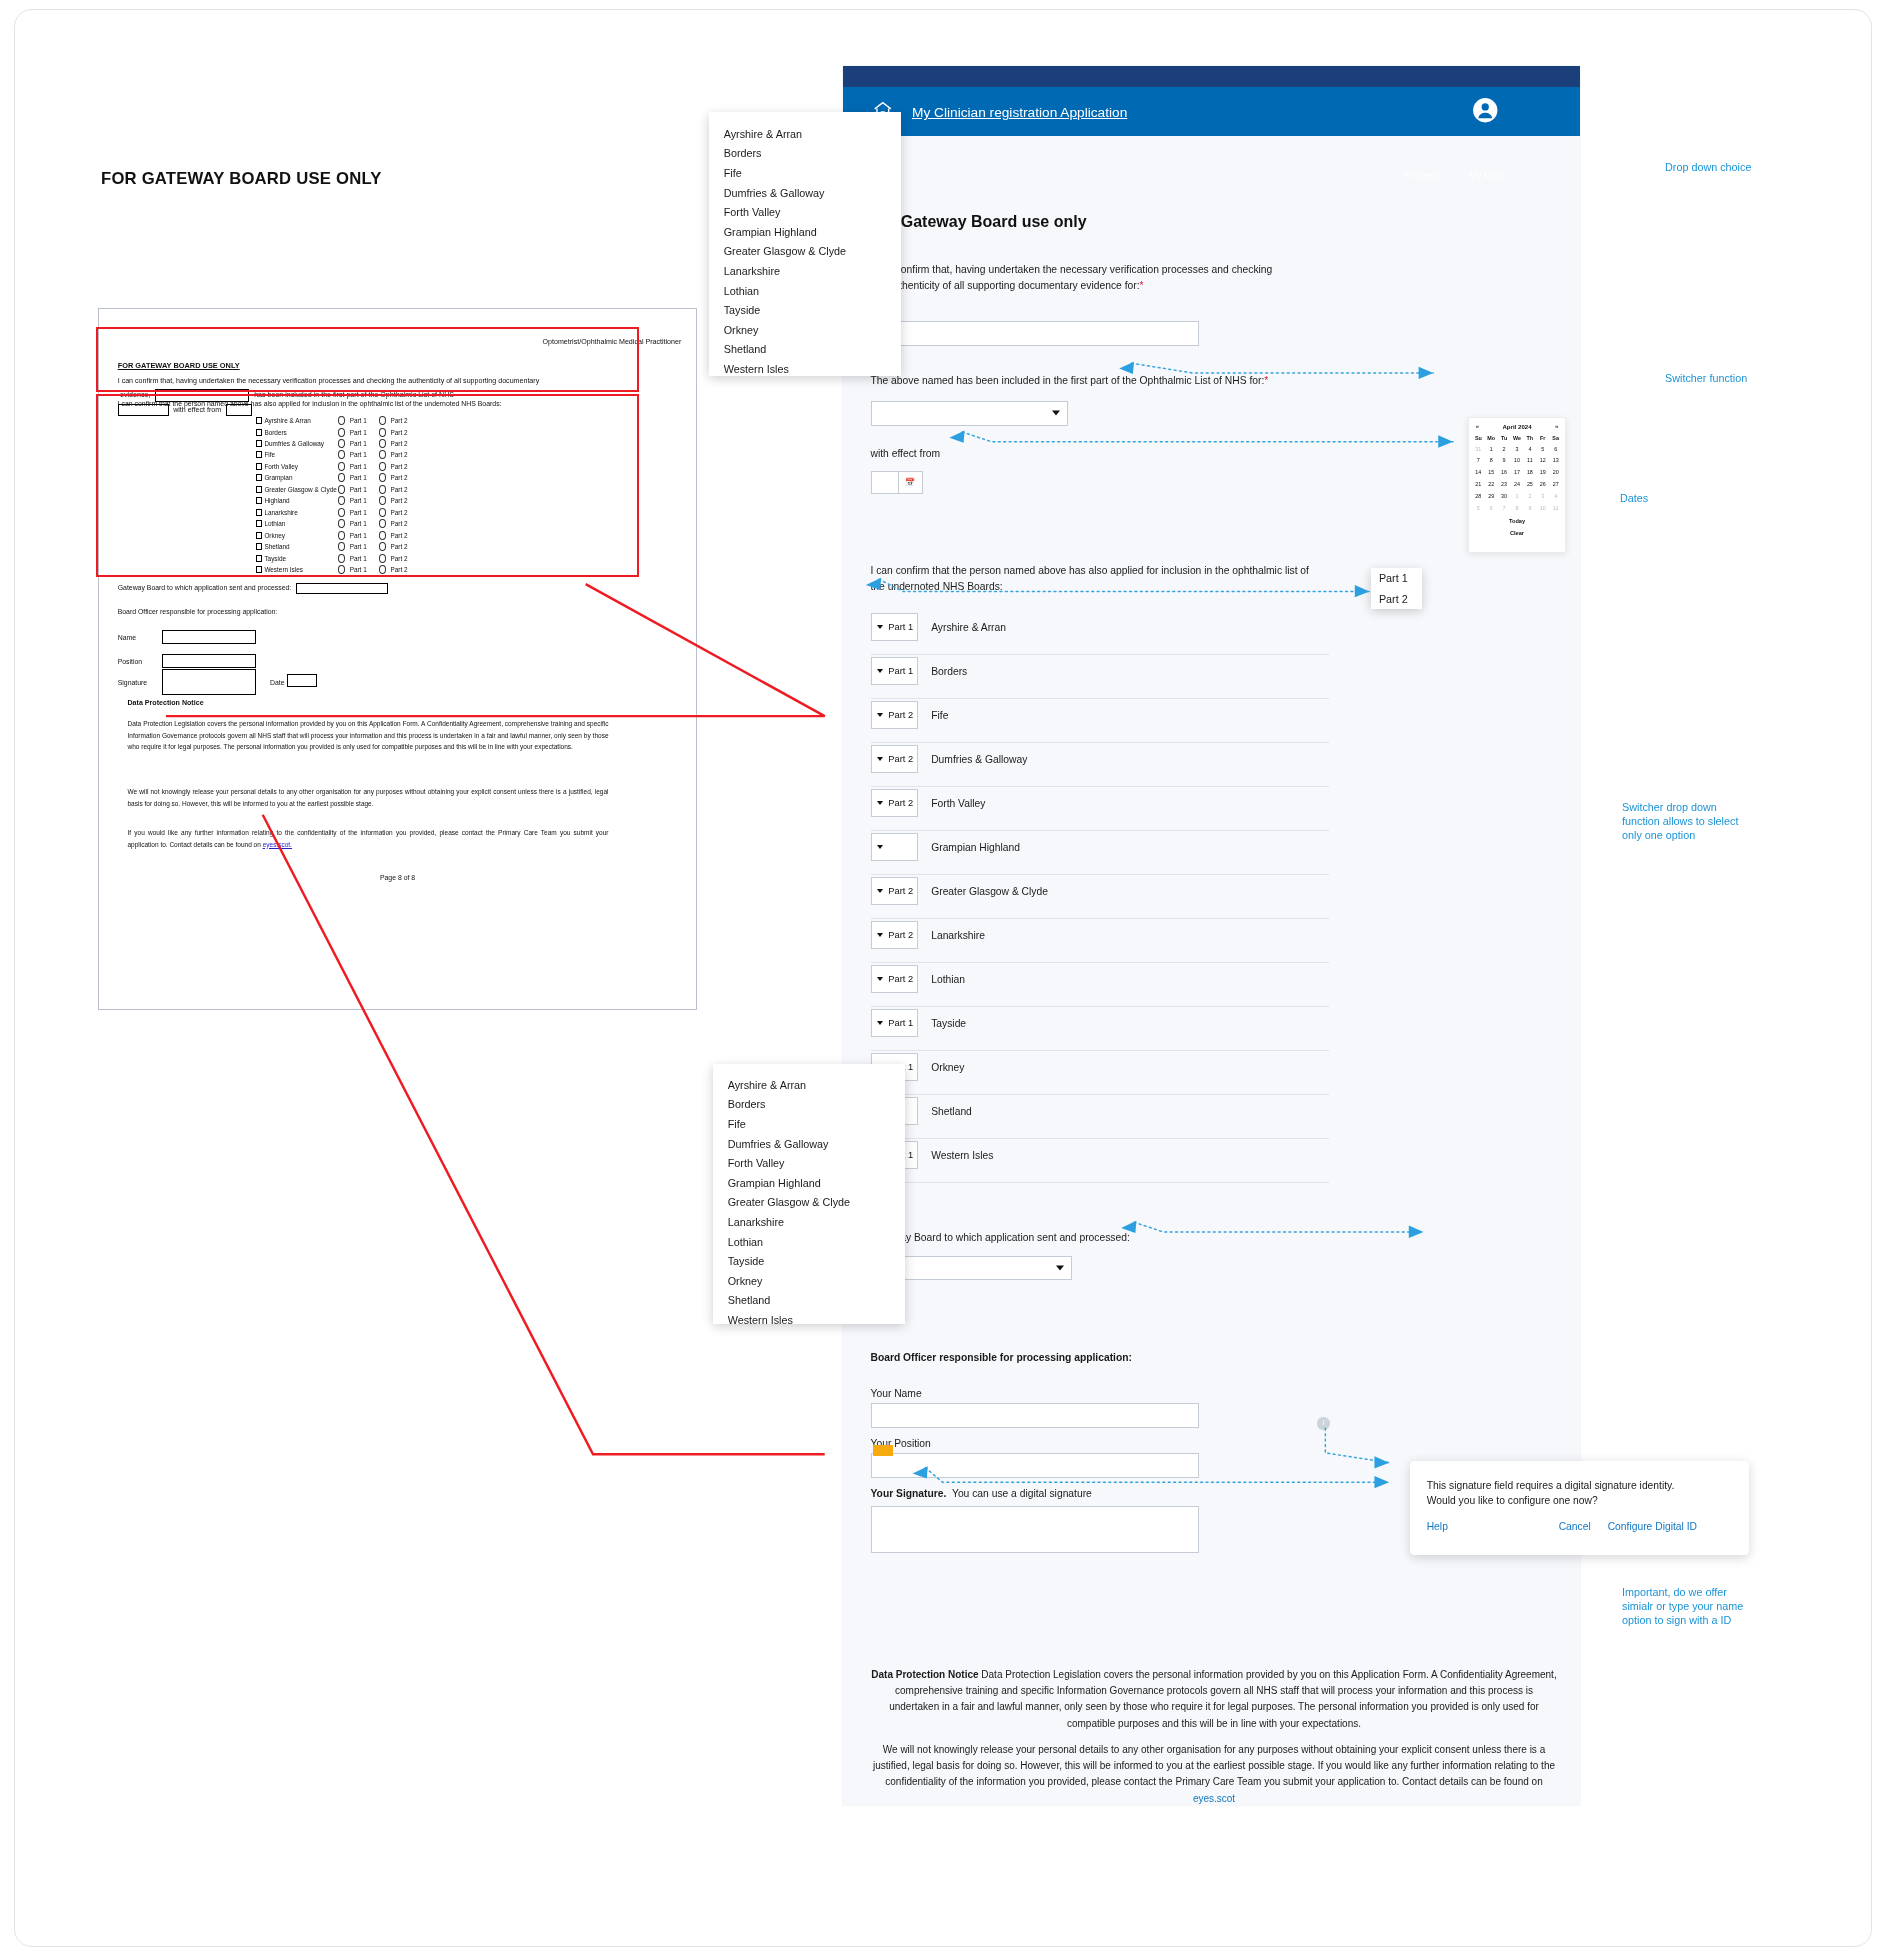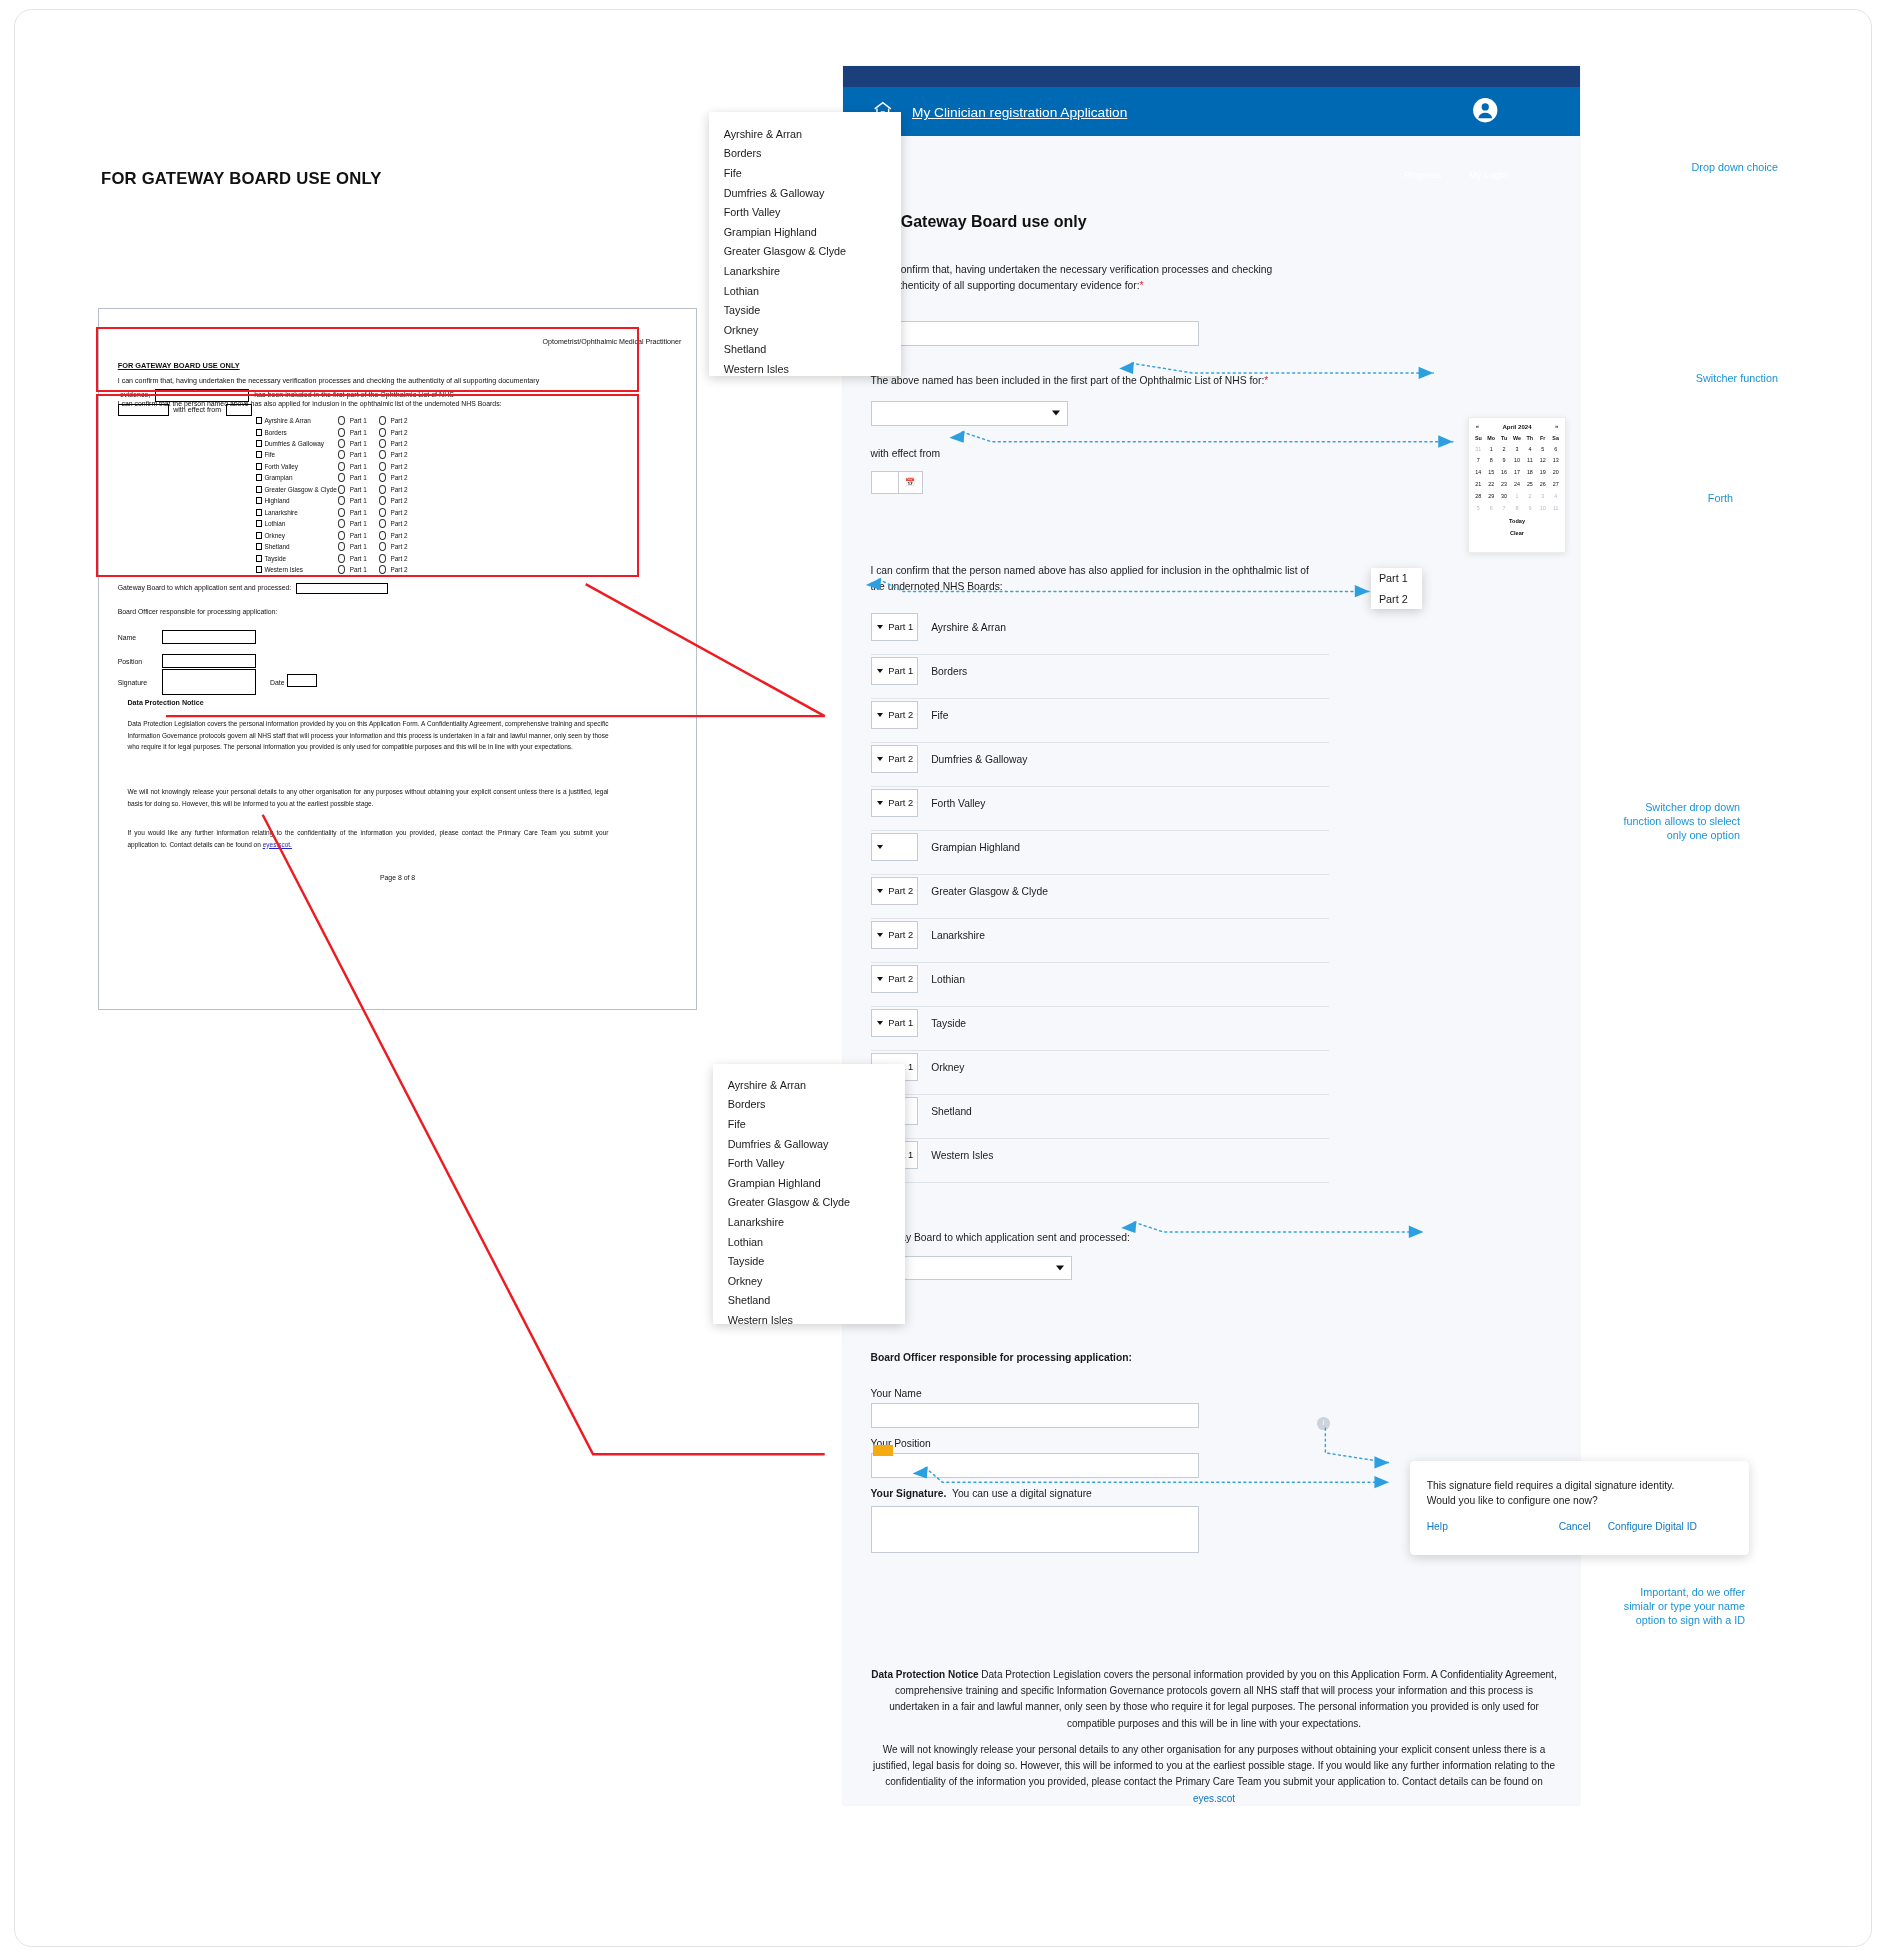--- a/index.html
+++ b/index.html
@@ -197,21 +197,21 @@
 
   .info-dot {
     position: absolute; left: 1317px; top: 1417px;
     width: 12.8px; height: 12.8px; border-radius: 50%;
     background: #cdd3da; color: #fff; font-size: 7.9px;
     text-align: center; line-height: 12.8px; font-style: italic;
   }
 
   
   .anno {
-    position: absolute; color: #1b93d6; font-size: 10.8px; line-height: 1.3; text-align: right;
+    position: absolute; color: #1b93d6; font-size: 10.8px; line-height: 1.3;
   }
   svg.ovl { position: absolute; left: 0; top: 0; width: 1885px; height: 1955px; pointer-events: none; }
 
   .sig-marker {
     position: absolute; left: 873px; top: 1445px;
     width: 19.6px; height: 10.8px; background: #f5ab10;
   }
   .dpn-block { position: absolute; left: 27.5px; width: 687px; font-size: 10px; line-height: 1.62; color: #1a1a1a; text-align: center;}
   .dpn-block b { font-weight: bold; }
   .lnk { color: #1277c2; }
@@ -692,16 +692,16 @@
     <polygon points="2960,900 2930,887 2930,912"></polygon>
     <polygon points="2790,1205 2760,1192 2760,1217"></polygon>
     <polygon points="2900,2510 2870,2497 2870,2522"></polygon>
     <polygon points="2830,3020 2800,3007 2800,3032"></polygon>
     <polygon points="2830,2980 2800,2967 2800,2992"></polygon>
   </g>
 </svg>
 
 <div class="anno" style="left:1665px; top:160px; width:113px;">Drop down choice</div>
 <div class="anno" style="left:1665px; top:371px; width:113px;">Switcher function</div>
-<div class="anno" style="left:1620px; top:491px; width:113px;">Forth</div>
+<div class="anno" style="left:1620px; top:491px; width:113px;">Dates</div>
 <div class="anno" style="left:1622px; top:800px; width:118px;">Switcher drop down function allows to slelect only one option</div>
 <div class="anno" style="left:1622px; top:1585px; width:123px;">Important, do we offer simialr or type your name option to sign with a ID</div>
 
 
 </body></html>

